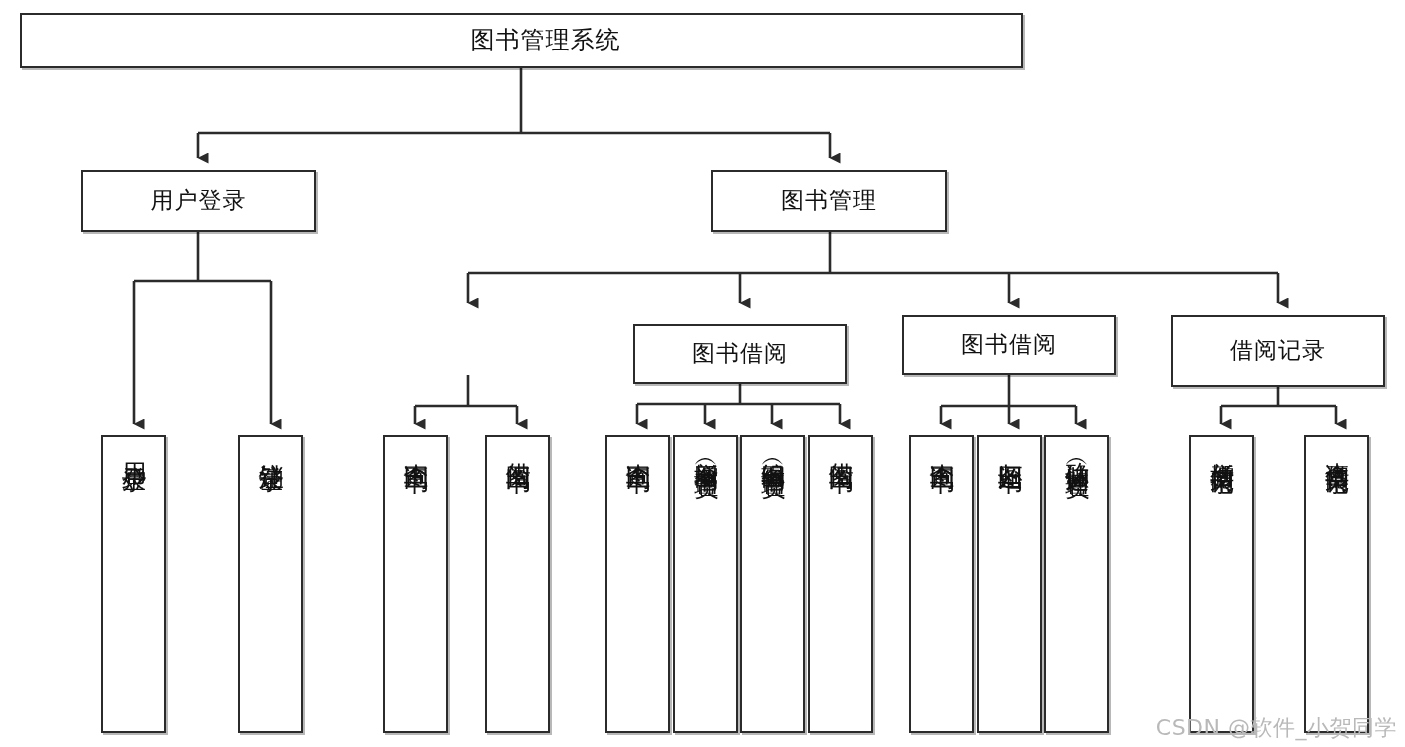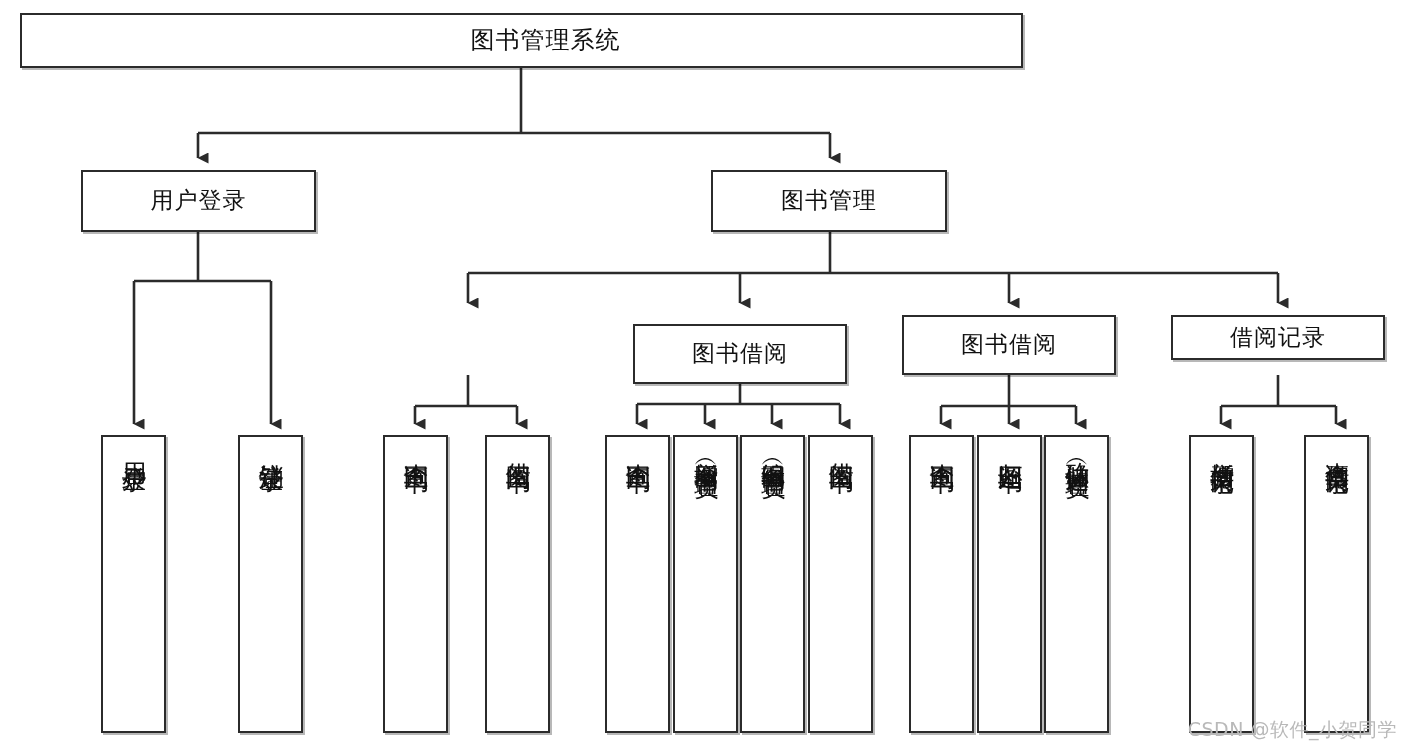--- a/index.html
+++ b/index.html
@@ -60,21 +60,21 @@
     text-align: left;
     white-space: nowrap;
   }
   .vlabel.tall {
     font-size: 24px;
   }
   #watermark {
     position: absolute;
     right: 8px;
     bottom: 4px;
-    font-size: 19px;
+    font-size: 22px;
     color: #b9b9b9;
     letter-spacing: 0.5px;
     white-space: nowrap;
     pointer-events: none;
   }
 </style>
 </head>
 <body>
 
 <div id="canvas">
@@ -139,21 +139,21 @@
   <div class="node" style="left:711px; top:170px; width:236px; height:62px;">
     <span class="node-h">图书管理</span>
   </div>
 
   <div class="node" style="left:633px; top:315px; width:214px; height:60px;margin-top:9px;">
     <span class="node-h">图书借阅</span>
   </div>
   <div class="node" style="left:902px; top:315px; width:214px; height:60px;">
     <span class="node-h">图书借阅</span>
   </div>
-  <div class="node" style="left:1171px; top:315px; width:214px; height:45px;">
+  <div class="node" style="left:1171px; top:315px; width:214px; height:72px;">
     <span class="node-h">借阅记录</span>
   </div>
 
   <div class="node node-v" style="left:101px; top:435px; width:65px; height:298px;">
     <span class="vlabel">用户登录</span>
   </div>
   <div class="node node-v" style="left:238px; top:435px; width:65px; height:298px;">
     <span class="vlabel">注销登录</span>
   </div>
 

